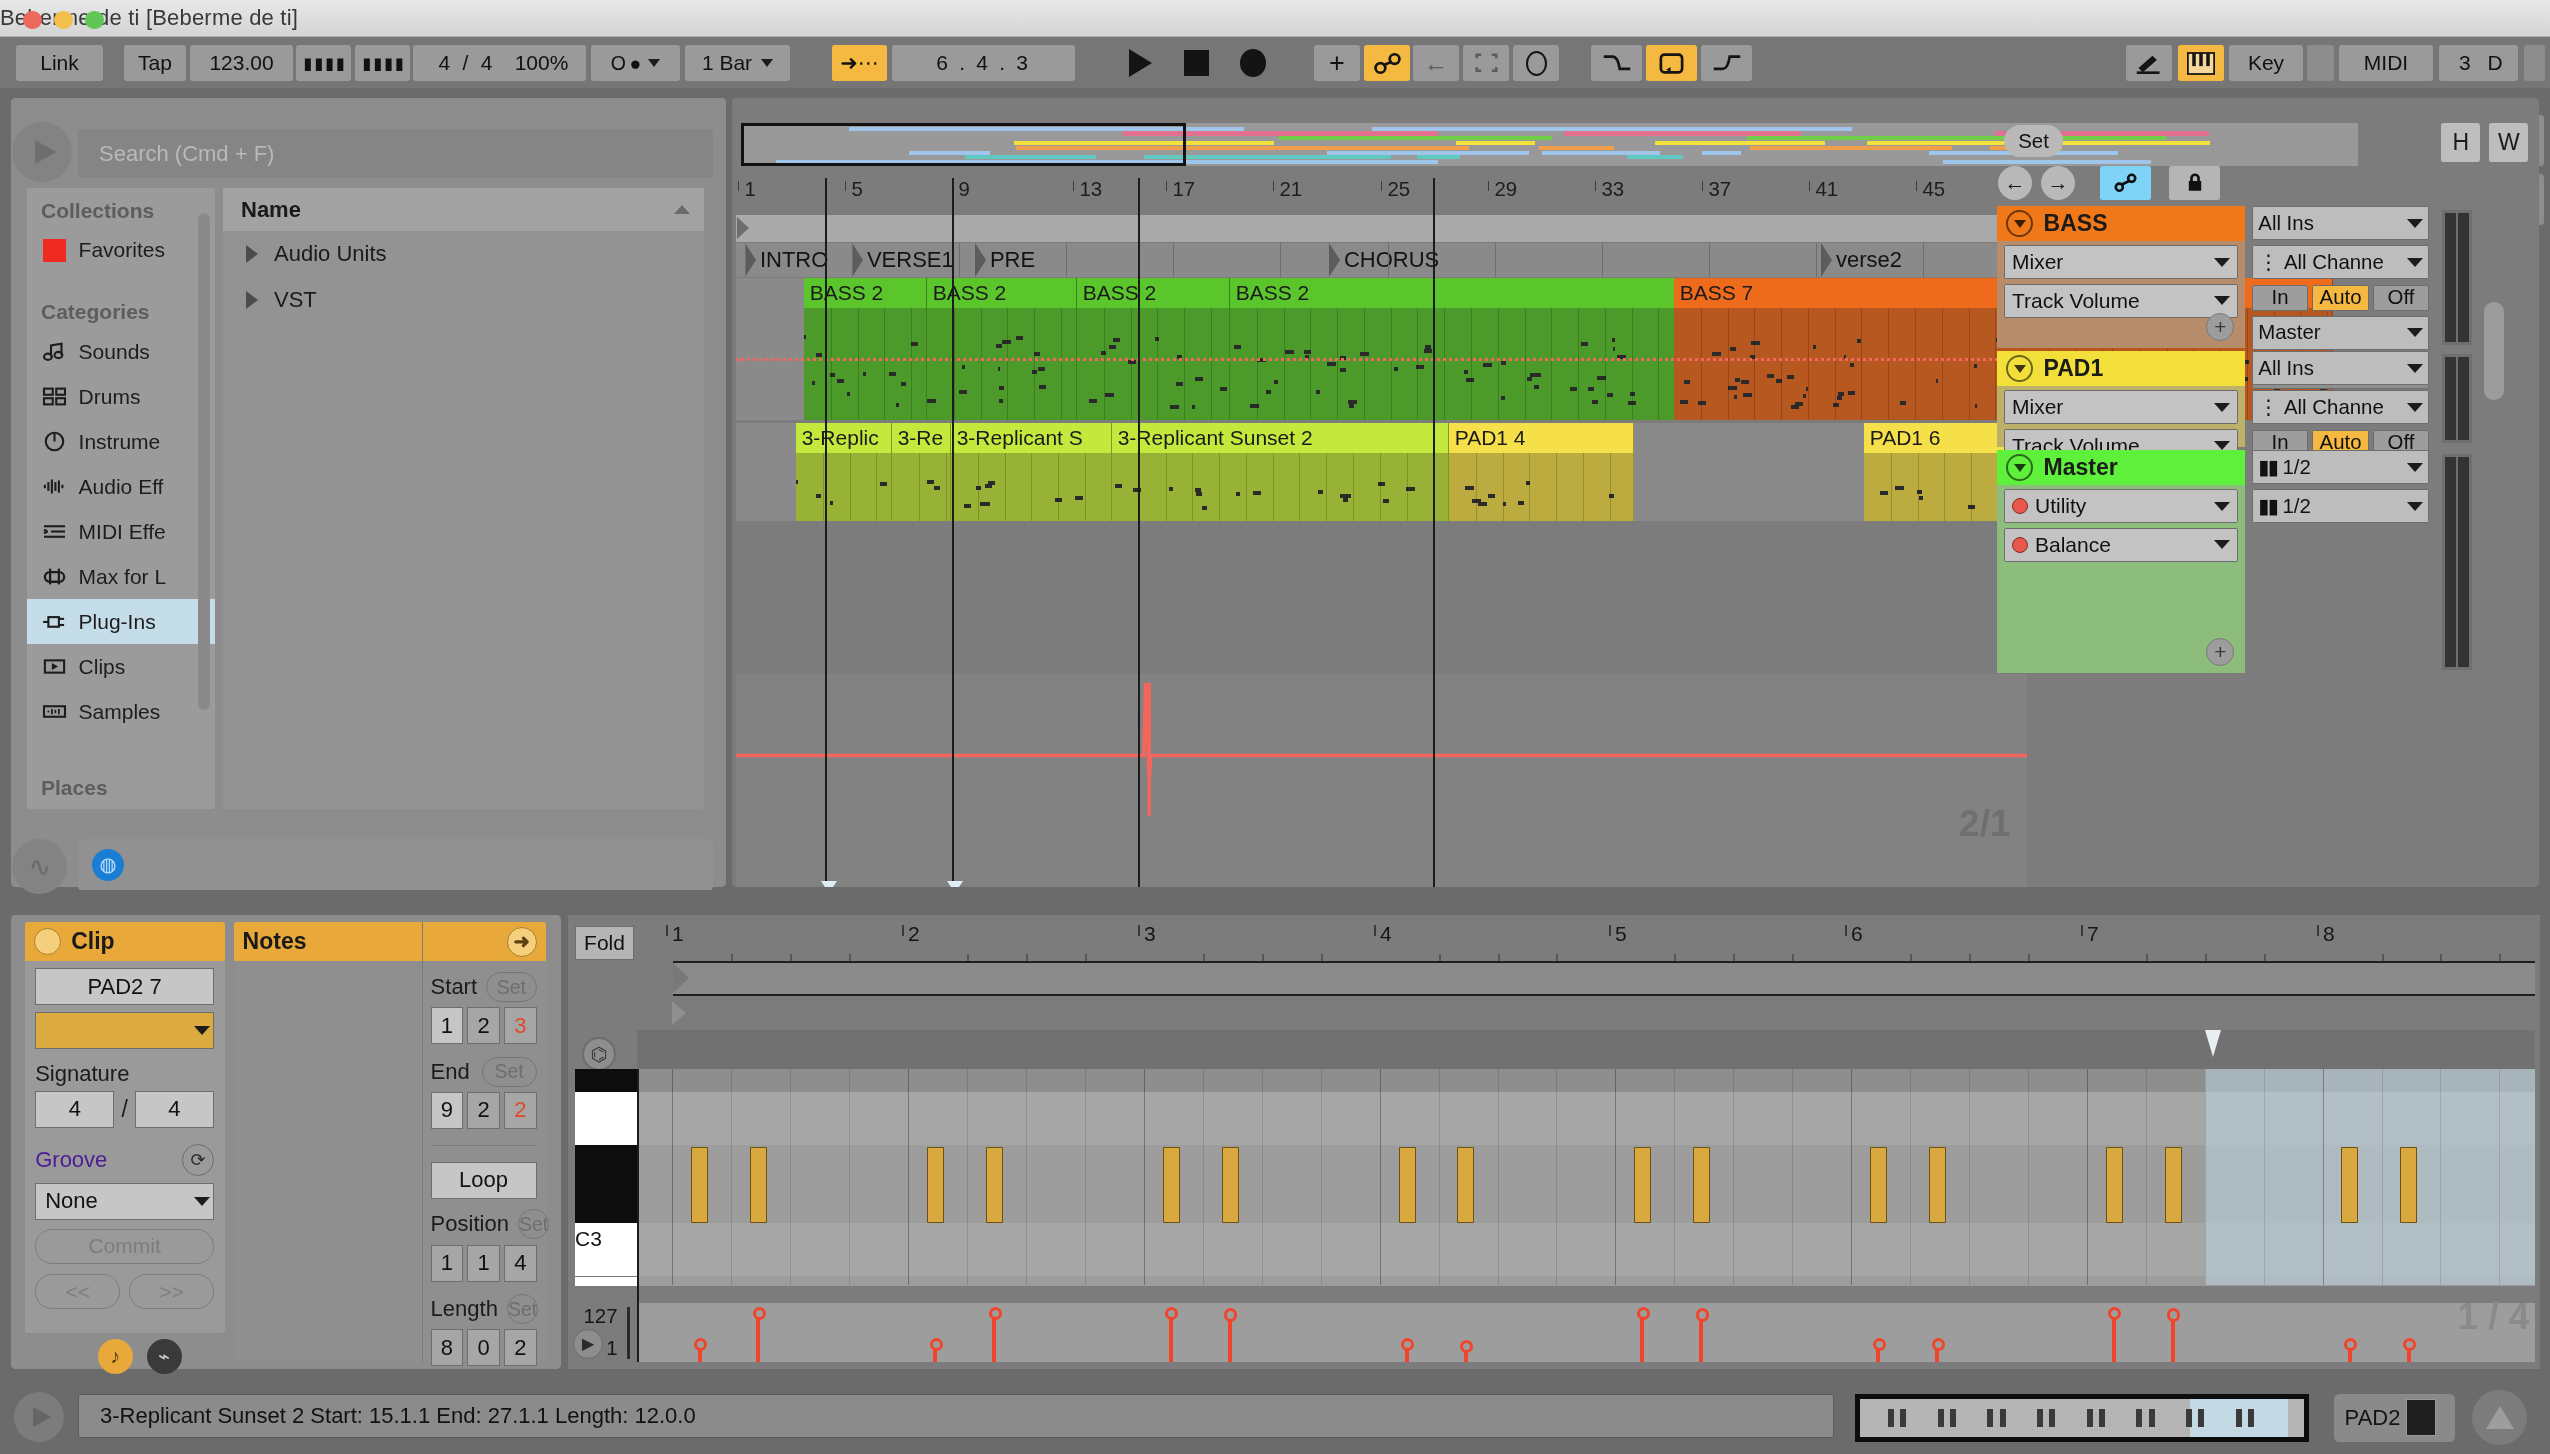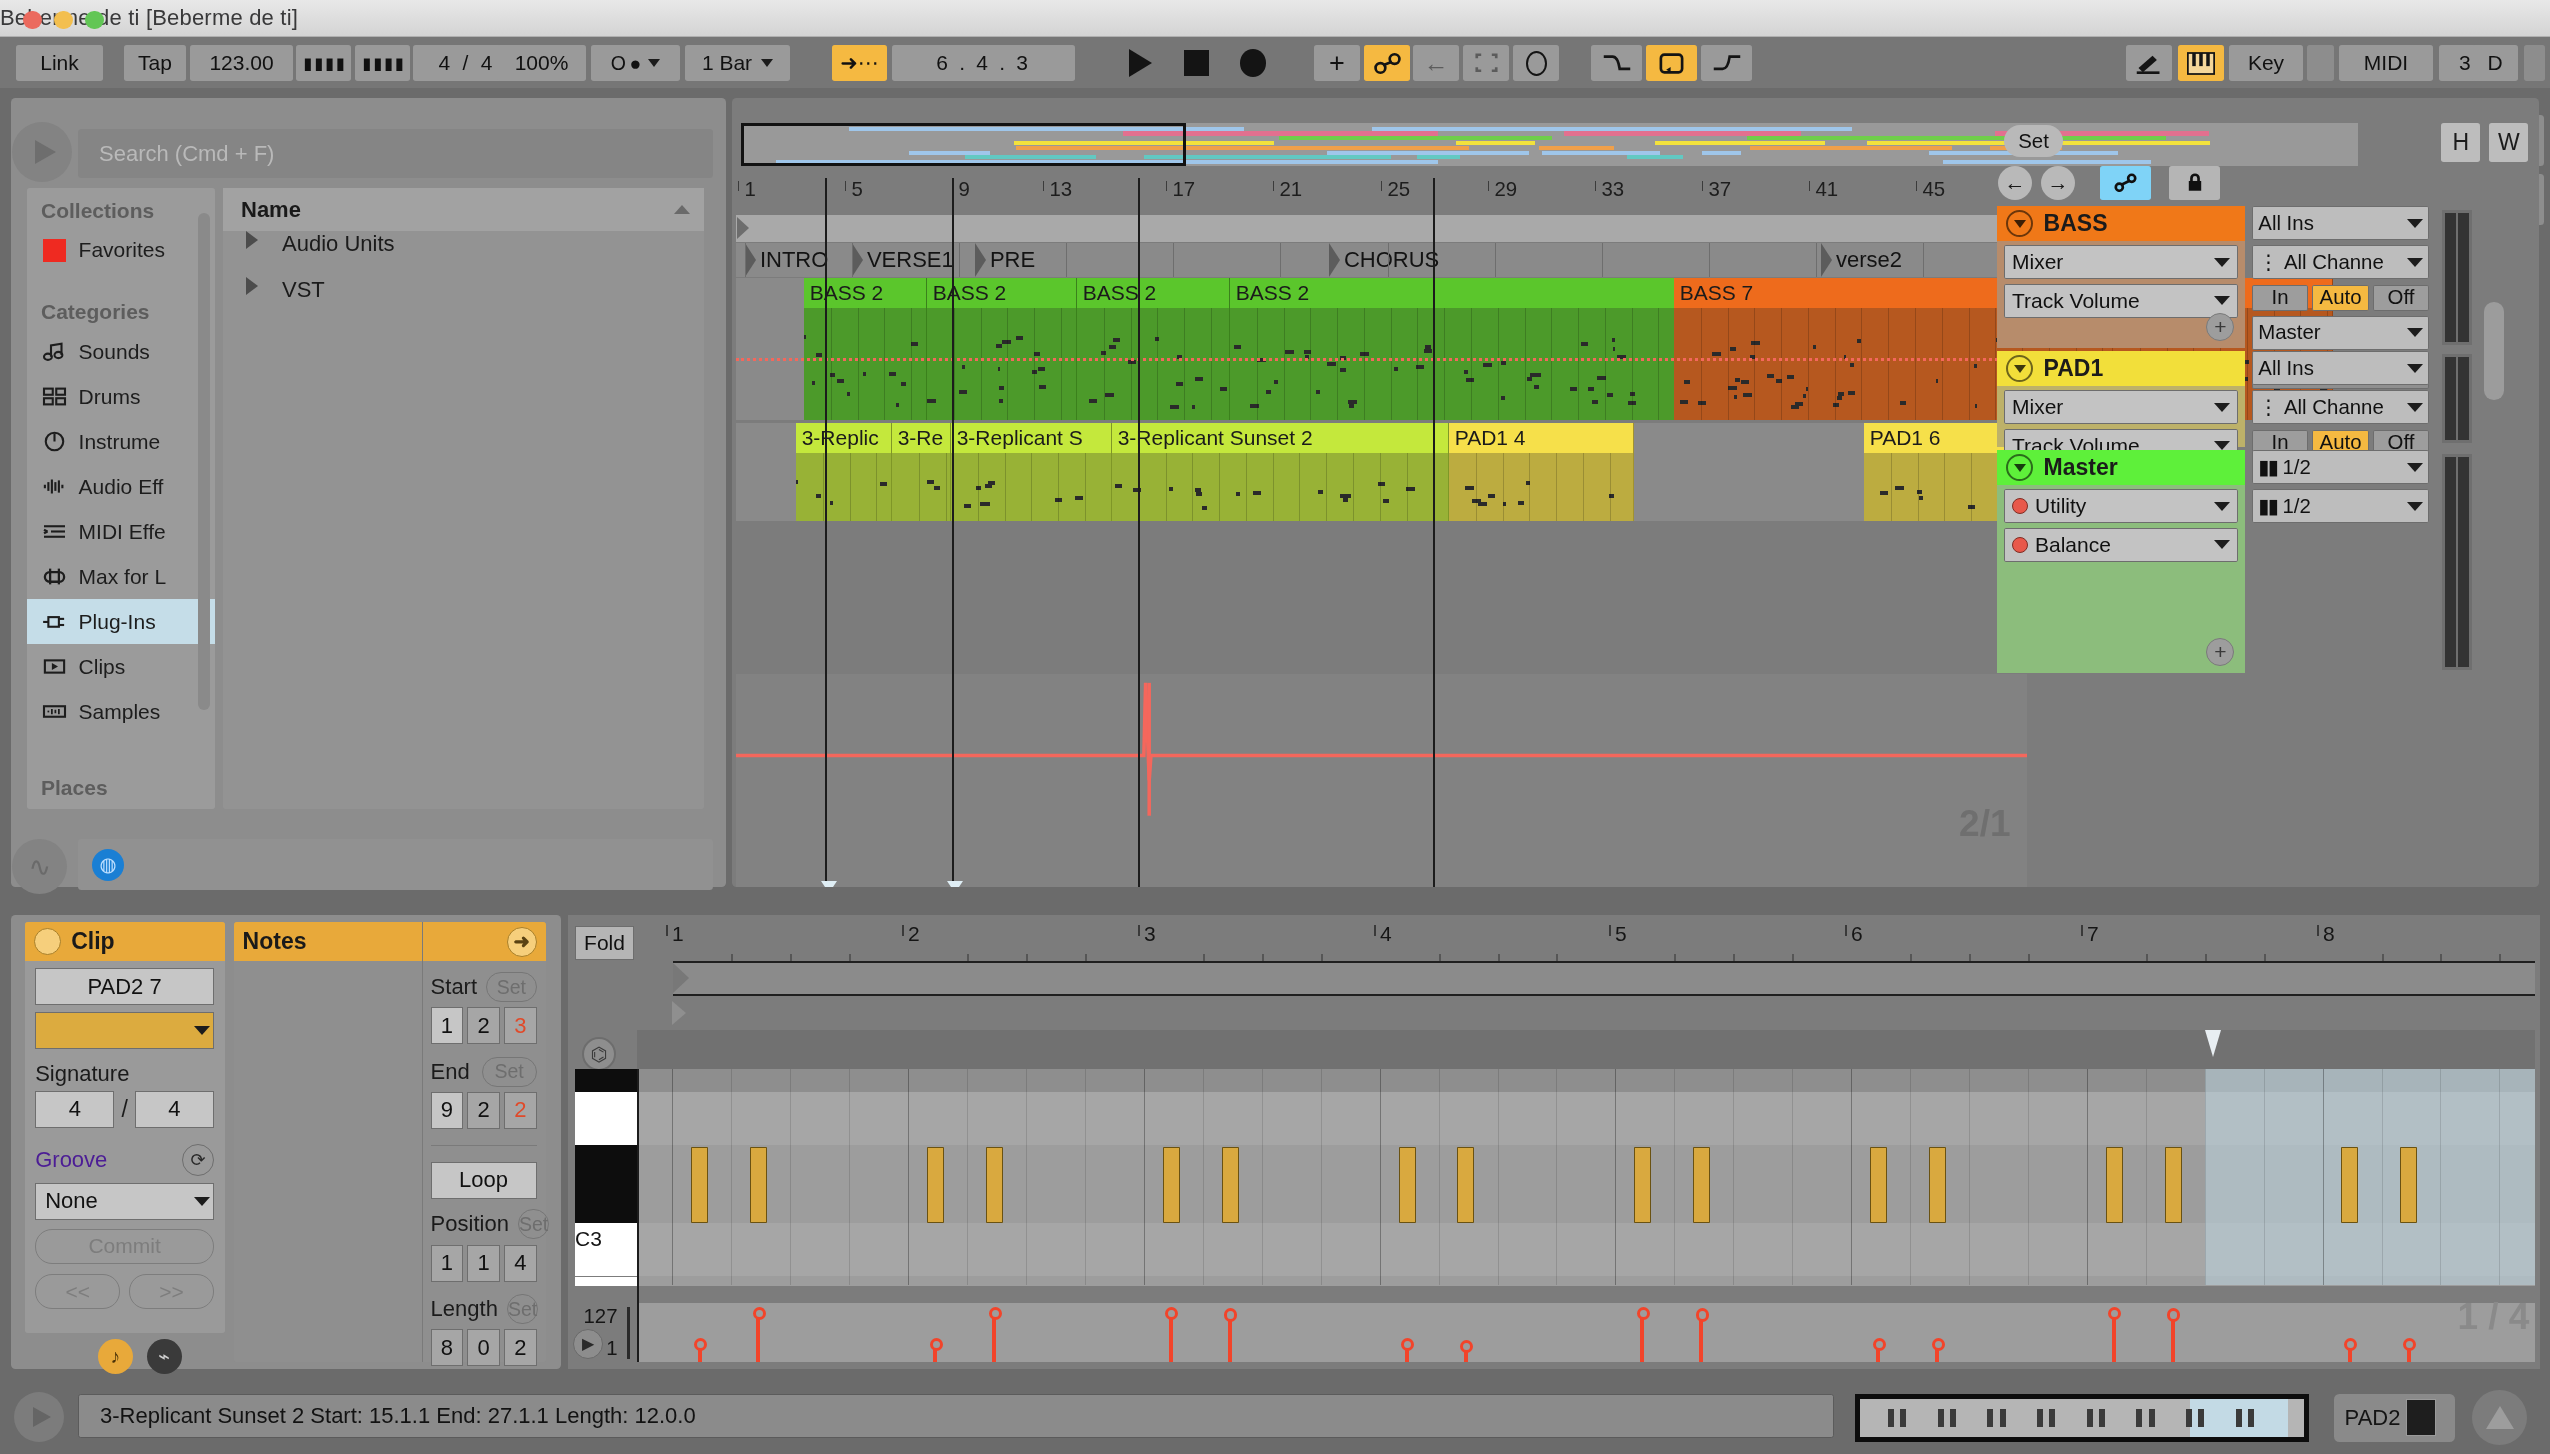--- a/index.html
+++ b/index.html
@@ -50,21 +50,21 @@
   .brow.sel { background:#c5dde8; }
   .bico { width:27px; height:23px; flex:0 0 27px; display:flex;align-items:center;justify-content:center;}
   .swatch { width:23px; height:23px; background:#ef2a21; }
 
   #btree { position:absolute; left:223px; top:188px; width:481px; height:621px; background:#939393;
     border-radius:2.7px; }
   #btreehdr { height:43px; background:#a2a2a2; display:flex; align-items:center;
     padding-left:18px; font-size:22px; font-weight:bold; color:#1a1a1a; }
   #btreehdr .sortarrow{ margin-left:auto; margin-right:14px; width:0;height:0;
     border-left:8px solid transparent;border-right:8px solid transparent;border-bottom:9.8px solid #6a6a6a;}
-  .tnode { display:flex; height:46px; padding-left:23px; gap:24px;
+  .tnode { display:flex; align-items:center; height:46px; padding-left:23px; gap:16px;
     font-size:22px; color:#1b1b1b;}
   .tnode .arrow { width:0;height:0;border-top:9px solid transparent;border-bottom:9px solid transparent;
     border-left:12.4px solid #4c4c4c;}
   #bfooter { position:absolute; left:78px; top:839px; width:635px; height:51px;
     background:#919191; border-radius:3.5px; display:flex; align-items:center; padding-left:14px;}
   .globe { width:32px;height:32px;border-radius:50%;background:#1a7fd4;
     display:flex;align-items:center;justify-content:center;color:#bfe0ff;font-size:19.5px;}
 
   
   #arr { position:absolute; left:732px; top:98px; width:1807px; height:789px;
@@ -561,21 +561,21 @@
   </div>
   <div id="hw">
     <div class="hwbtn">H</div>
     <div class="hwbtn">W</div>
   </div>
 
   <div id="ruler">
       <div class="rtick" style="left: 9px;"><i></i>1</div>
       <div class="rtick" style="left: 116px;"><i></i>5</div>
       <div class="rtick" style="left: 223px;"><i></i>9</div>
-      <div class="rtick" style="left: 314px;"><i></i>13</div>
+      <div class="rtick" style="left: 344px;"><i></i>13</div>
       <div class="rtick" style="left: 437px;"><i></i>17</div>
       <div class="rtick" style="left: 544px;"><i></i>21</div>
       <div class="rtick" style="left: 652px;"><i></i>25</div>
       <div class="rtick" style="left: 759px;"><i></i>29</div>
       <div class="rtick" style="left: 866px;"><i></i>33</div>
       <div class="rtick" style="left: 973px;"><i></i>37</div>
       <div class="rtick" style="left: 1080px;"><i></i>41</div>
       <div class="rtick" style="left: 1187px;"><i></i>45</div>
     </div>
   <div id="scrubrow">

